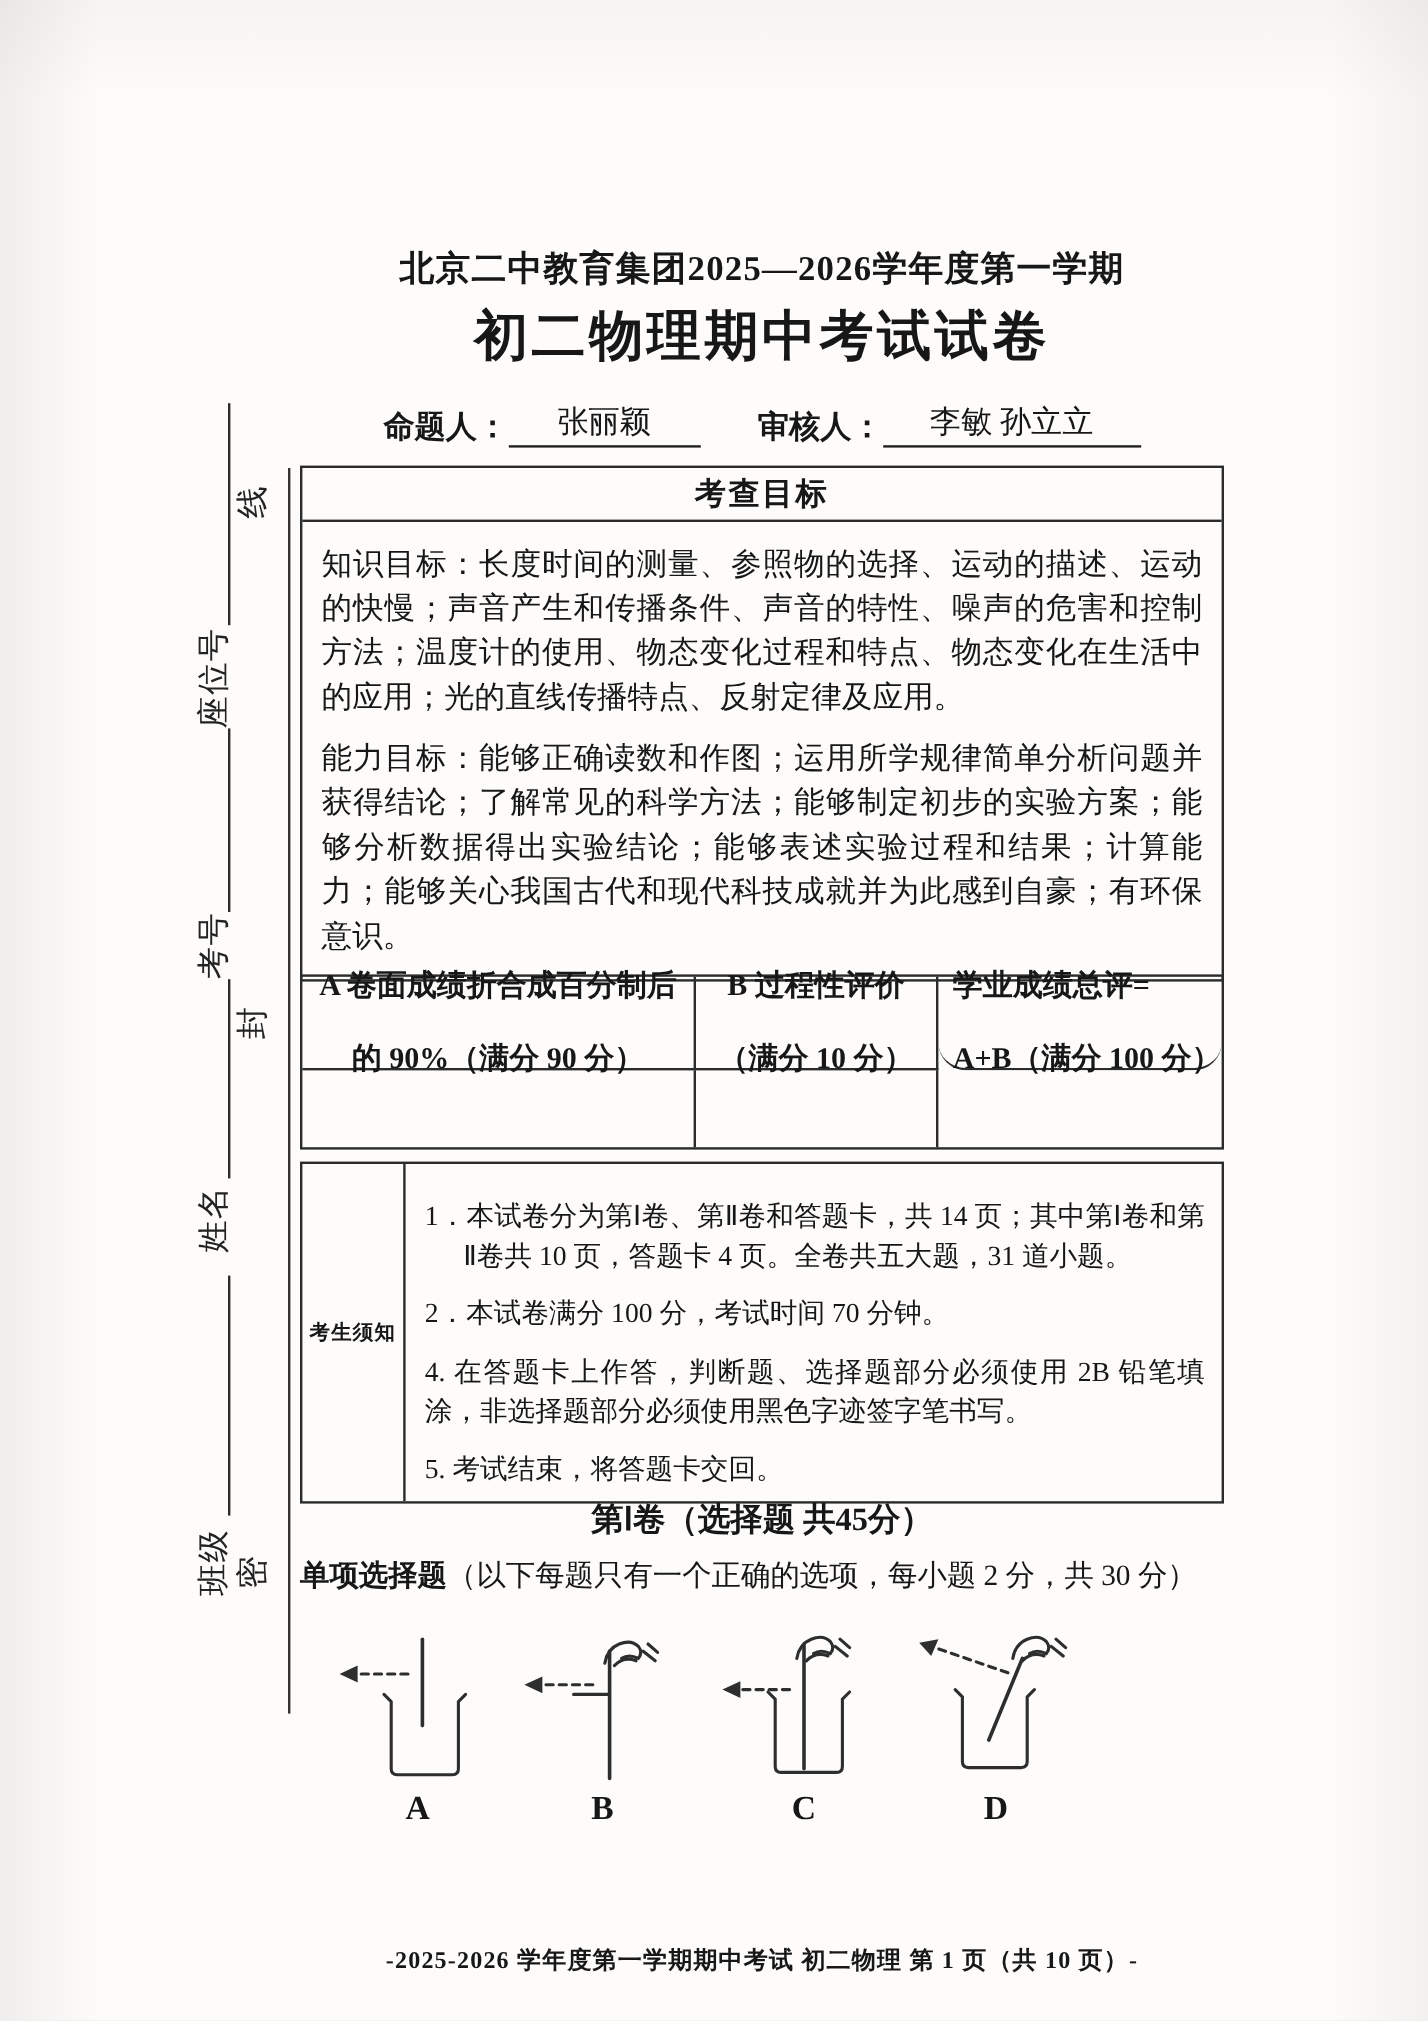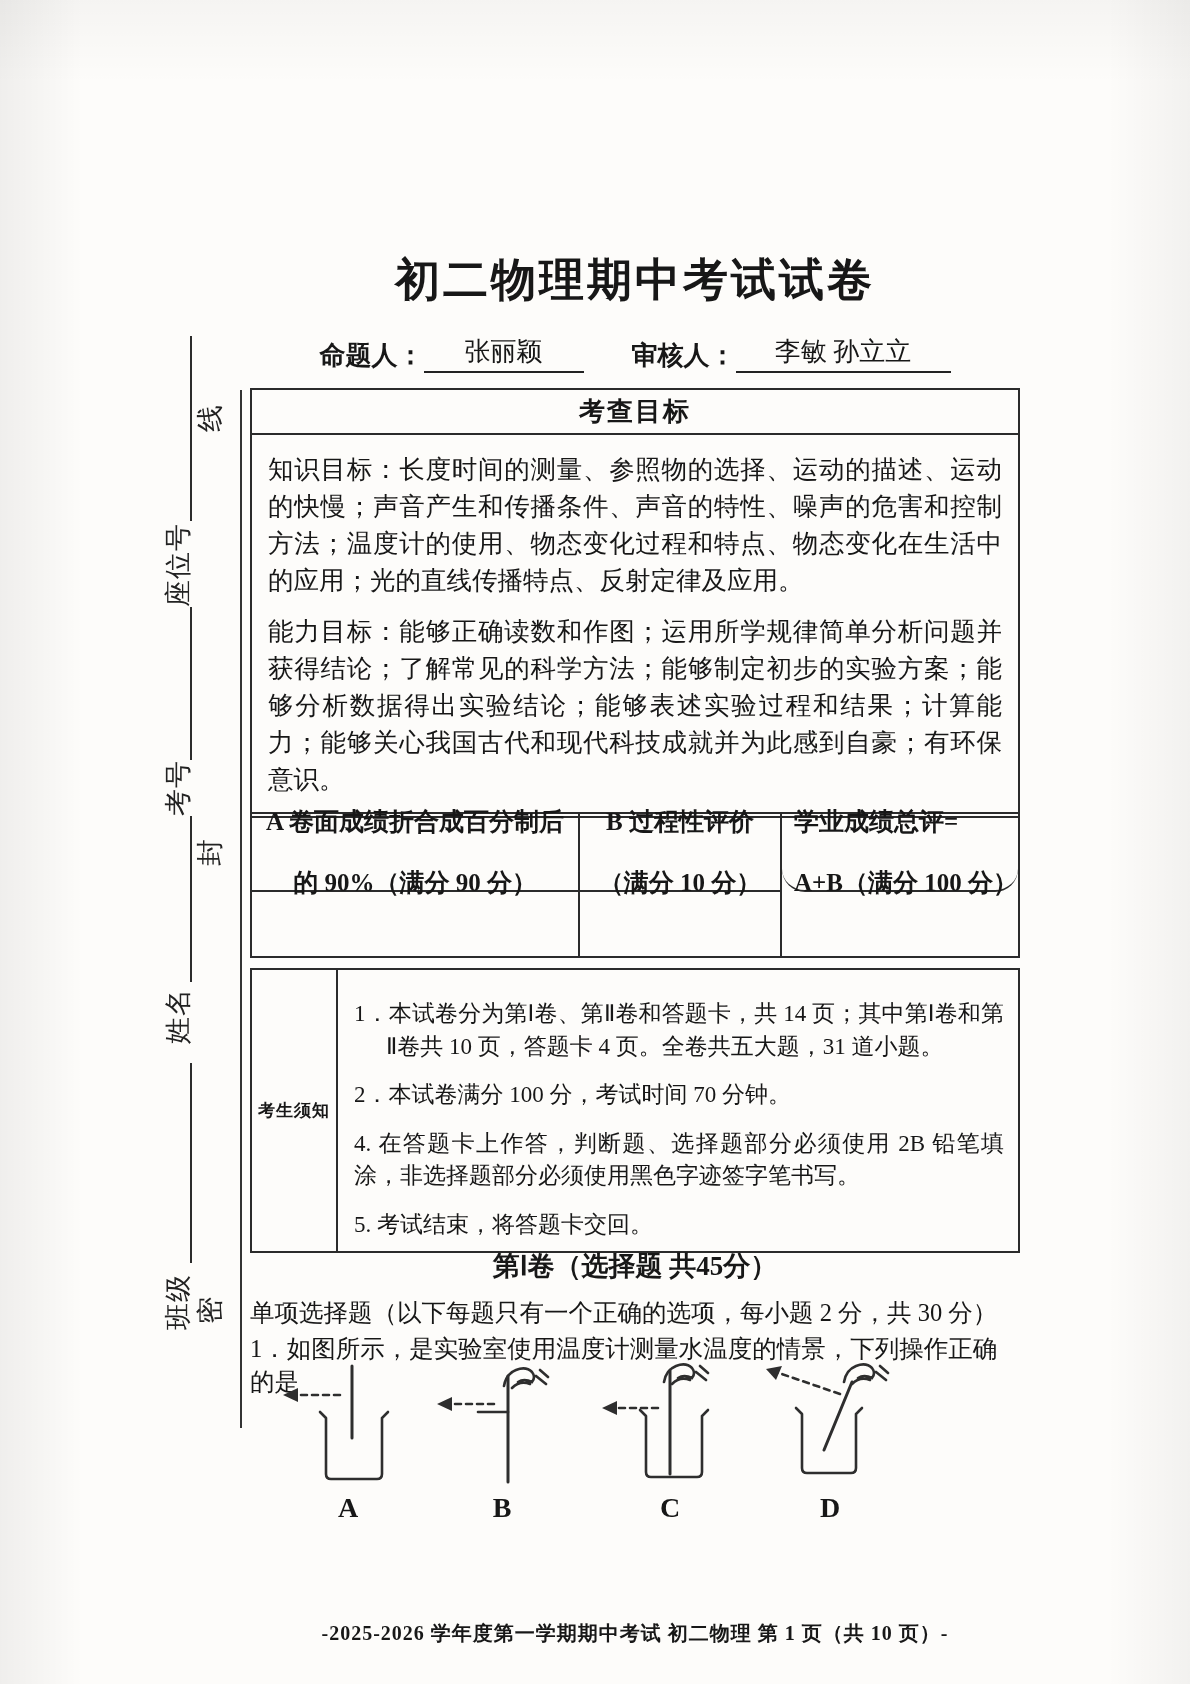--- a/index.html
+++ b/index.html
@@ -66,21 +66,21 @@
   
   .notice-table{ top:968px; border:2.5px solid #2b2b2b; display:grid; grid-template-columns:86px 1fr; }
   .notice-label{ border-right:2.5px solid #2b2b2b; display:flex; align-items:center; justify-content:center; font-size:17px; font-weight:600; letter-spacing:1px; }
   .notice-items{ padding:12px 14px 10px 16px; font-size:23px; line-height:32.5px; }
   .notice-items .item{ text-align:justify;margin-top:16px; }
   .notice-items .hang{ padding-left:32px; text-indent:-32px; }
 
   
   .sec-title{ top:1248px; text-align:center; font-size:27px; font-weight:bold; }
   .mc-header{ top:1296px; font-size:24.5px; }
-  .mc-header .bold{ font-weight:normal; }
+  .mc-header .bold{ font-weight:bold; }
   .q1-text{ top:1332px; font-size:24.5px; }
 
   
   .fig{ position:absolute; top:1362px; width:140px; text-align:center; }
   .fig svg{ display:block; }
   .fig .opt-label{ font-size:28px; font-weight:bold; margin-top:2px; font-family:"Liberation Serif", serif; }
   .fig-a{ left:278px; } .fig-b{ left:432px; } .fig-c{ left:600px; } .fig-d{ left:760px; }
 
   .footer{ top:1620px; text-align:center; font-size:20px; font-weight:bold; letter-spacing:1px; }
 
@@ -100,20 +100,21 @@
     <span class="lbl m-name">姓名</span>
     <span class="blank b2"></span>
     <span class="lbl">考号</span>
     <span class="blank b3"></span>
     <span class="lbl">座位号</span>
     <span class="blank b4"></span>
   </div>
 
   <div class="fold-line"></div>
 
+  <div class="content school-header abs">北京二中教育集团2025—2026学年度第一学期</div>
   <div class="content setter-row abs">
     <span class="who">命题人：</span>
     <span class="uline setter">张丽颖</span>
     <span class="row-gap"></span>
     <span class="who">审核人：</span>
     <span class="uline reviewer">李敏 孙立立</span>
   </div>
 
   <div class="content main-title abs">初二物理期中考试试卷</div>
 
@@ -152,21 +153,20 @@
       <div class="item">5. 考试结束，将答题卡交回。</div>
     </div>
   </div>
 
   <div class="content sec-title abs">第Ⅰ卷（选择题 共45分）</div>
 
   <div class="content mc-header abs">
     <span class="bold">单项选择题</span><span>（以下每题只有一个正确的选项，每小题 2 分，共 30 分）</span>
   </div>
 
-  <div class="content q1-text abs">1．如图所示，是实验室使用温度计测量水温度的情景，下列操作正确的是</div>
 
   <div class="fig fig-a">
     <svg width="140" height="128" viewBox="0 0 140 128">
       <g stroke="#2e2e2e" fill="none" stroke-width="2.6" stroke-linecap="round">
         <line x1="62" y1="33" x2="16" y2="33" stroke-dasharray="6 5"></line>
         <line x1="74" y1="4" x2="74" y2="76" stroke-width="3"></line>
         <path d="M48,56 L42,50 M48,56 L48,112 Q48,117 53,117 L99,117 Q104,117 104,112 L104,56 L110,50"></path>
       </g>
       <polygon points="5,33 20,26 20,40" fill="#2e2e2e"></polygon>
     </svg>

